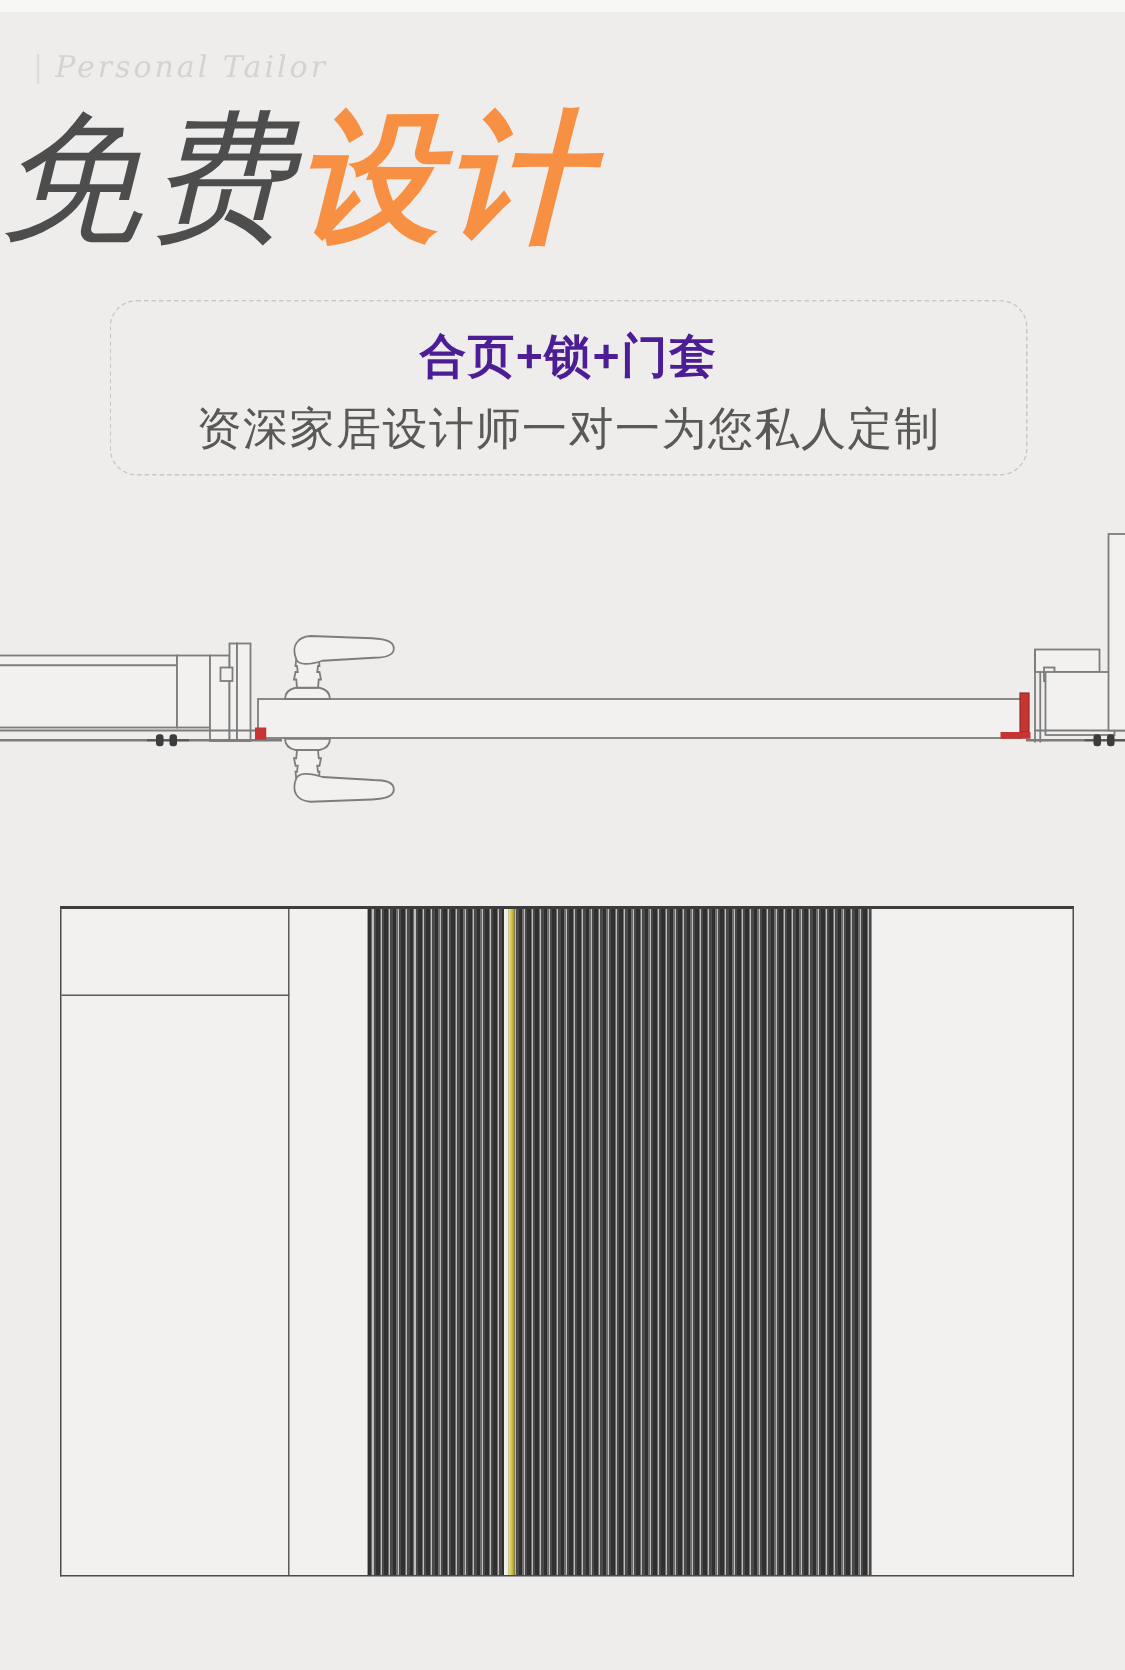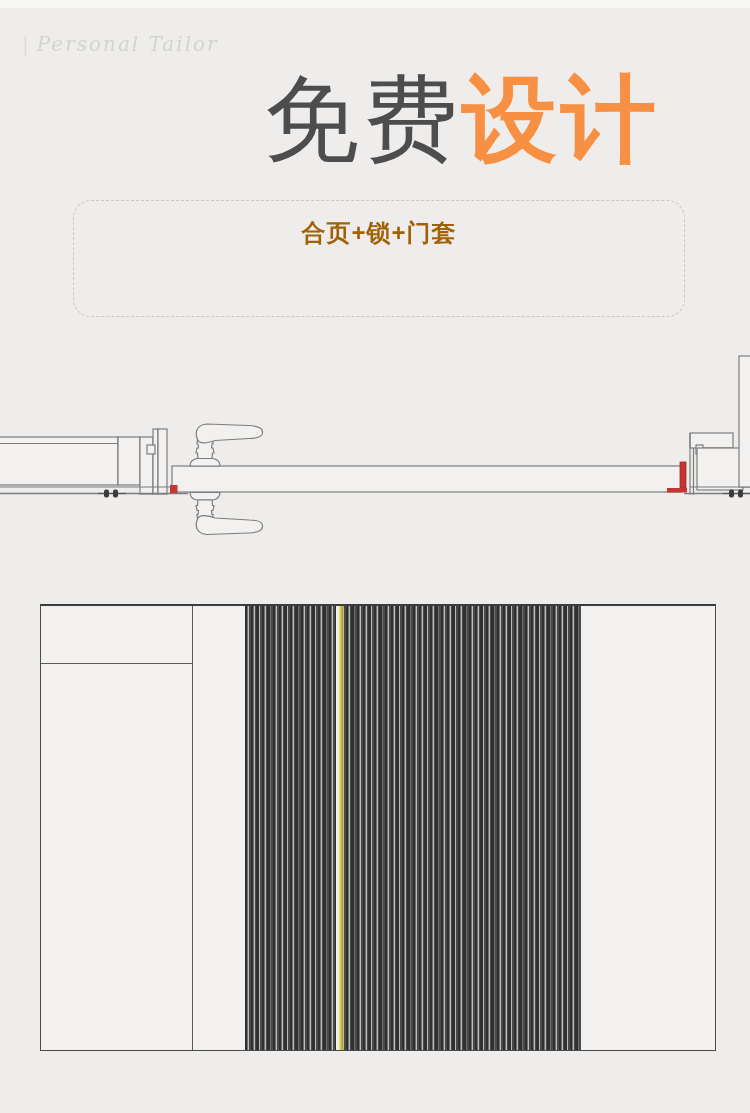--- a/index.html
+++ b/index.html
@@ -11,32 +11,32 @@
   .top-strip{position:absolute;left:0;top:0;width:750px;height:8px;background:#f7f7f6;}
   
   .brand{
     position:absolute;left:22px;top:32px;
     font-family:"DejaVu Serif", serif;font-style:italic;
     color:#d3d3d2;font-size:20px;letter-spacing:2px;
   }
   .brand .bar{font-style:normal;color:#dcdcdb;margin-right:6px;font-weight:300;}
   
   .hero{
-    position:absolute;left:0;top:70px;width:660px;text-align:right;
-    font-size:95px;line-height:1.05;white-space:nowrap;
+    position:absolute;left:0;top:70px;width:660px;text-align:left;
+    font-size:95px;line-height:1.05;white-space:nowrap;font-style:italic;
   }
   .hero .t1{color:#4d4d4d;font-weight:300;letter-spacing:4px;}
   .hero .t2{color:#f79043;font-weight:700;letter-spacing:4px;}
   
   .info-box{
     position:absolute;left:73px;top:200px;width:612px;height:117px;
     border:1px dashed #c7c7c6;border-radius:18px;
     text-align:center;box-sizing:border-box;padding-top:16px;
   }
-  .info-box .headline{margin:0;font-size:24px;font-weight:700;color:#a16207;letter-spacing:1px;}
+  .info-box .headline{margin:0;font-size:31px;font-weight:700;color:#4c1d95;letter-spacing:1px;}
   .info-box .subline{margin:7px 0 0 0;font-size:30px;font-weight:400;color:#595958;letter-spacing:1px;}
   .info-box .caption{margin:5px 0 0 0;font-size:12px;color:#d9d8d6;letter-spacing:.5px;}
   
   .diagram{position:absolute;left:0;top:350px;width:750px;height:205px;}
   
   .panel{
     position:absolute;left:40px;top:604px;width:676px;height:447px;
     box-sizing:border-box;background:#f2f1f0;
     border:1px solid #4b4b4b;border-top:2px solid #3c3c3c;
   }
@@ -64,20 +64,21 @@
 <div class="brand">
   <span class="bar">|</span><span>Personal Tailor</span>
 </div>
 
 <div class="hero">
   <span class="t1">免费</span><span class="t2">设计</span>
 </div>
 
 <div class="info-box">
   <h2 class="headline">合页+锁+门套</h2>
+  <p class="subline">资深家居设计师一对一为您私人定制</p>
 </div>
 
 <svg class="diagram" viewBox="0 0 750 205" xmlns="http://www.w3.org/2000/svg" stroke="#7d7d7d" stroke-width="1.2" fill="none">
 
   <g>
     <rect x="-6" y="87" width="124" height="48" fill="#f2f1f0"></rect>
     <line x1="-6" y1="93.5" x2="118" y2="93.5"></line>
     <rect x="118" y="87" width="22" height="48" fill="#f2f1f0"></rect>
   </g>
 

